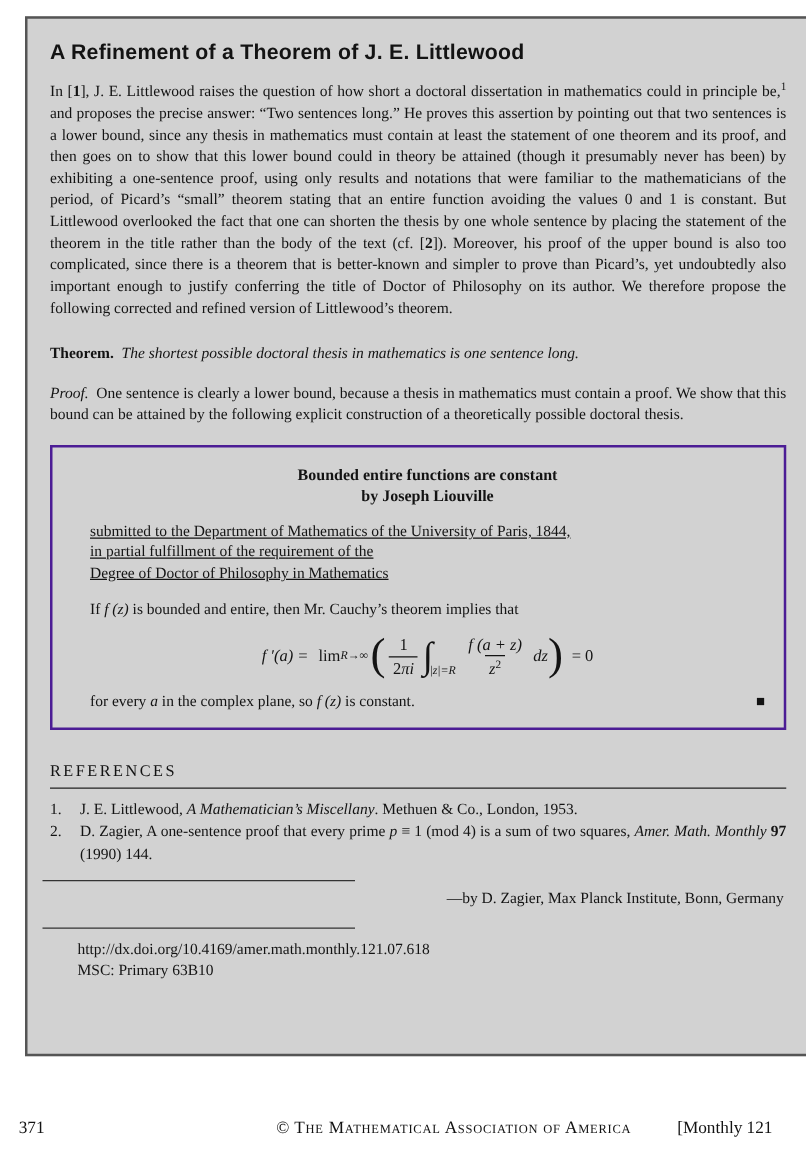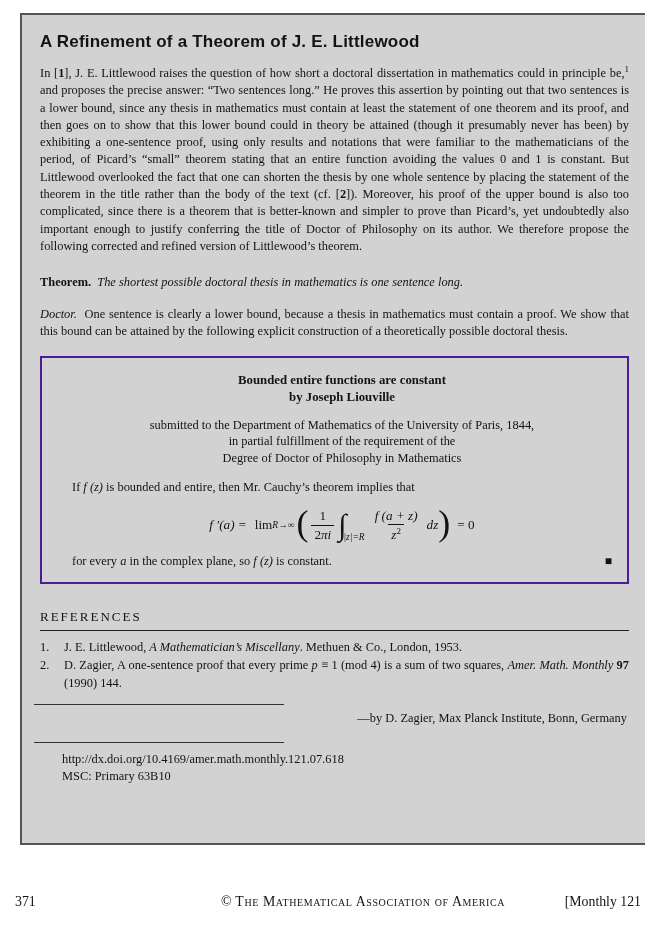--- a/index.html
+++ b/index.html
@@ -34,21 +34,21 @@
   .it   { font-style:italic; }
   sup.fn { font-size:9px; vertical-align:super; line-height:0; }
 
   .thesis-box {
     margin-top:16px;
     border:2px solid #4c1d95;
     padding:14px 15px 13px 30px;
     font-size:12.4px;
   }
   .box-title { text-align:center; font-weight:bold; font-size:12.8px; line-height:17px; margin:0; }
-  .box-sub   { text-align:center; font-size:12.4px; line-height:16.3px; margin:11px 0 0 0; }
+  .box-sub   { font-size:12.4px; line-height:16.3px; margin:11px 0 0 0;text-decoration:underline; }
   .box-body  { margin:13px 0 0 0; font-size:12.4px; line-height:17px; }
 
   .formula {
     display:flex; align-items:center; justify-content:center;
     font-size:13.2px; margin:6px 0 4px 0; height:46px;
   }
   .m-it { font-style:italic; }
   .lim { display:inline-flex; flex-direction:row; align-items:center; margin:0 2px 0 8px; line-height:1; }
   .lim-top { font-style:normal; font-size:13.2px; }
   .lim-bot { font-size:9.5px; margin-top:1px; }
@@ -80,34 +80,34 @@
   .meta-block { margin:8px 0 0 22px; font-size:12.4px; line-height:17.5px; }
 
   .page-footer {
     position:absolute; left:0; top:894px; width:645px;
     display:flex; align-items:baseline;
     font-size:13.8px;
   }
   .footer-page-num { position:absolute; left:15px; }
   .footer-center { position:absolute; left:0; width:505px; text-align:right; }
   .footer-center .sc { font-variant:small-caps; letter-spacing:0.6px; }
-  .footer-right { position:absolute; right:4px; }
+  .footer-right { position:absolute; right:27px; }
 </style>
 </head>
 <body>
 
 <div class="panel">
 
   <h1 class="article-title">A Refinement of a Theorem of J. E. Littlewood</h1>
 
   <p class="body-par"><span>In [</span><span class="bold">1</span><span>], J. E. Littlewood raises the question of how short a doctoral dissertation in mathematics could in principle be,</span><sup class="fn">1</sup><span> and proposes the precise answer: “Two sentences long.” He proves this assertion by pointing out that two sentences is a lower bound, since any thesis in mathematics must contain at least the statement of one theorem and its proof, and then goes on to show that this lower bound could in theory be attained (though it presumably never has been) by exhibiting a one-sentence proof, using only results and notations that were familiar to the mathematicians of the period, of Picard’s “small” theorem stating that an entire function avoiding the values 0 and 1 is constant. But Littlewood overlooked the fact that one can shorten the thesis by one whole sentence by placing the statement of the theorem in the title rather than the body of the text (cf. [</span><span class="bold">2</span><span>]). Moreover, his proof of the upper bound is also too complicated, since there is a theorem that is better-known and simpler to prove than Picard’s, yet undoubtedly also important enough to justify conferring the title of Doctor of Philosophy on its author. We therefore propose the following corrected and refined version of Littlewood’s theorem.</span></p>
 
   <p class="body-par theorem-par"><span class="bold">Theorem.</span><span>&nbsp; </span><span class="it">The shortest possible doctoral thesis in mathematics is one sentence long.</span></p>
 
-  <p class="body-par proof-par"><span class="it">Doctor.</span><span>&nbsp; </span><span>One sentence is clearly a lower bound, because a thesis in mathematics must contain a proof. We show that this bound can be attained by the following explicit construction of a theoretically possible doctoral thesis.</span></p>
+  <p class="body-par proof-par"><span class="it">Proof.</span><span>&nbsp; </span><span>One sentence is clearly a lower bound, because a thesis in mathematics must contain a proof. We show that this bound can be attained by the following explicit construction of a theoretically possible doctoral thesis.</span></p>
 
   <div class="thesis-box">
     <p class="box-title"><span>Bounded entire functions are constant</span><br>
       <span>by Joseph Liouville</span></p>
     <p class="box-sub"><span>submitted to the Department of Mathematics of the University of Paris, 1844,</span><br>
       <span>in partial fulfillment of the requirement of the</span><br>
       <span>Degree of Doctor of Philosophy in Mathematics</span></p>
     <p class="box-body"><span>If </span><span class="it">f (z)</span><span> is bounded and entire, then Mr. Cauchy’s theorem implies that</span></p>
 
     <div class="formula">

